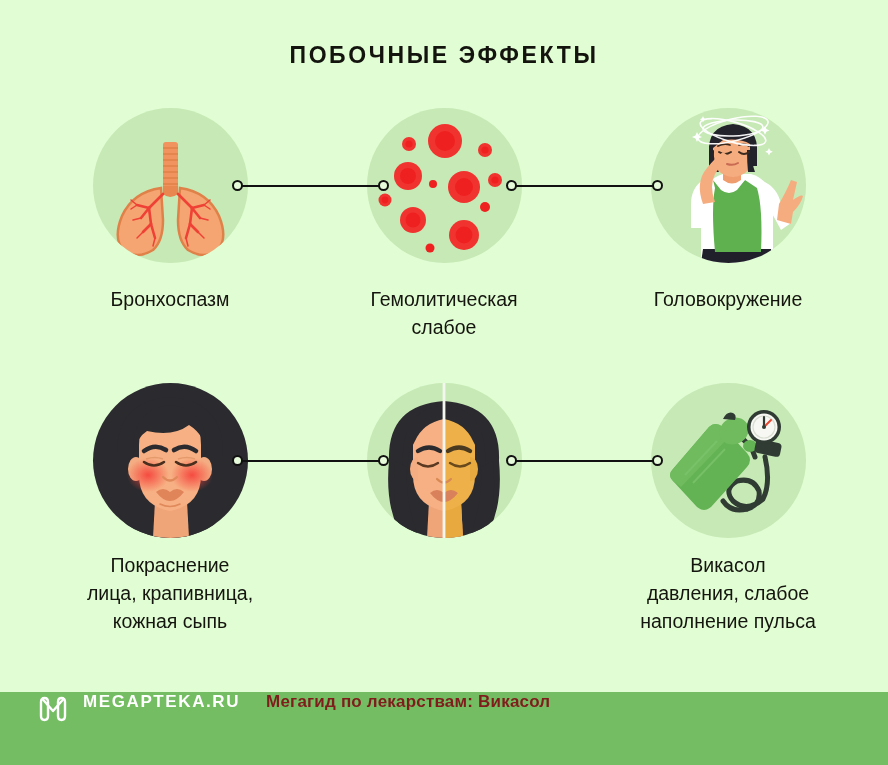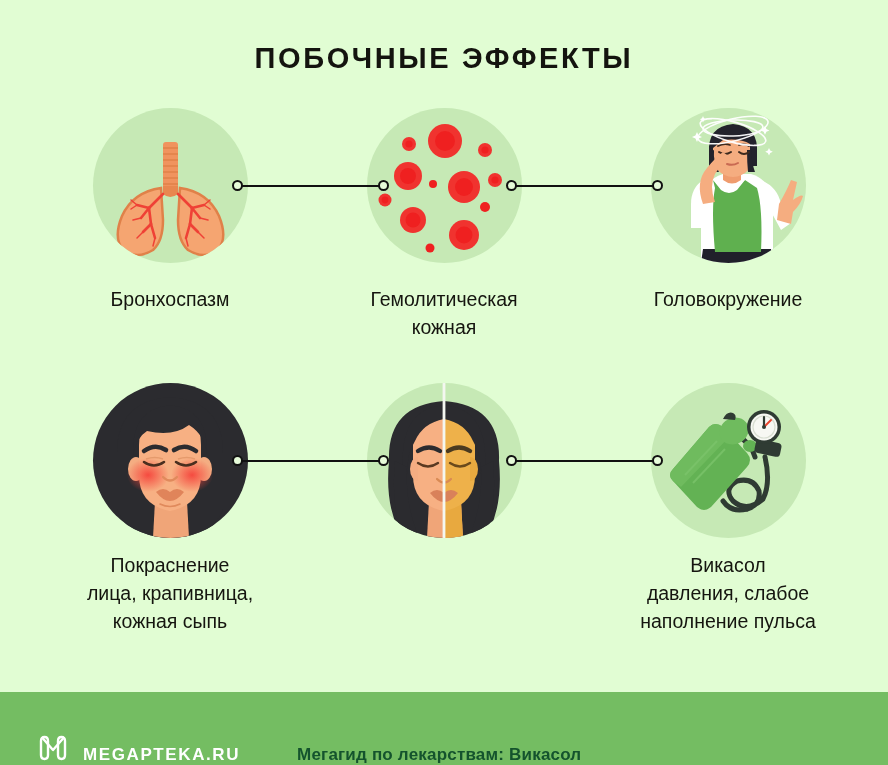--- a/index.html
+++ b/index.html
@@ -10,21 +10,21 @@
     color:#1b1b1b;
     position:relative;
     overflow:hidden;
   }
 
   
   .title {
     position:absolute;
     top:42px; left:0; width:888px;
     text-align:center;
-    font-size:29px;
+    font-size:23px;
     font-weight:bold;
     letter-spacing:2.6px;
     color:#14140f;
   }
 
   
   .grid { position:absolute; top:0; left:0; width:888px; height:624px; }
   .cell { position:absolute; width:296px; }
   .cell.r1 { top:108px; }
   .cell.r2 { top:383px; }
@@ -71,33 +71,33 @@
   .conn-a { left:232px; top:180px; width:157px; }
   .conn-b { left:506px; top:180px; width:157px; }
   .conn-c { left:232px; top:455px; width:157px; }
   .conn-d { left:506px; top:455px; width:157px; }
 
   
   .footer {
     position:absolute;
     left:0; bottom:0; width:888px; height:73px;
     background:#74bd62;
-    display:flex; align-items:flex-end;
+    display:flex; align-items:flex-start;
   }
   .footer-logo { margin-left:36px; width:34px; height:34px; flex:none; }
   .brand {
     margin-left:13px;
     color:#fff;
     font-size:17px;
     font-weight:bold;
     letter-spacing:1.6px;
   }
   .tagline {
-    margin-left:57px;
-    color:#14532d;
+    margin-left:26px;
+    color:#7f1d1d;
     font-size:17px;
     font-weight:bold;
     letter-spacing:0.2px;
   }
 </style>
 </head>
 <body>
 
 <div class="title">ПОБОЧНЫЕ ЭФФЕКТЫ</div>
 
@@ -178,21 +178,21 @@
             <circle cx="128" cy="72" r="3.6" fill="#ef2020"></circle>
           <circle cx="18" cy="92" r="6.5" fill="#f0332f"></circle>
             <circle cx="18" cy="92" r="3.4" fill="#ef2020"></circle>
           <circle cx="118" cy="99" r="5" fill="#ef2020"></circle>
           <circle cx="66" cy="76" r="4" fill="#ef2020"></circle>
           <circle cx="63" cy="140" r="4.5" fill="#ef2020"></circle>
         </g>
       </svg>
     </div>
     <div class="caption">Гемолитическая
-кожная</div>
+слабое</div>
   </div>
 
   <div class="cell r1 c3">
     <div class="badge">
       <svg viewBox="0 0 155 155">
         <g>
 
           <path d="M50 155 L50 95 Q52 72 72 66 L100 66 Q120 72 122 95 L122 155 Z" fill="#ffffff"></path>
 
           <path d="M104 70 Q126 76 130 96 L140 115 L130 122 L118 100 Z" fill="#ffffff"></path>

